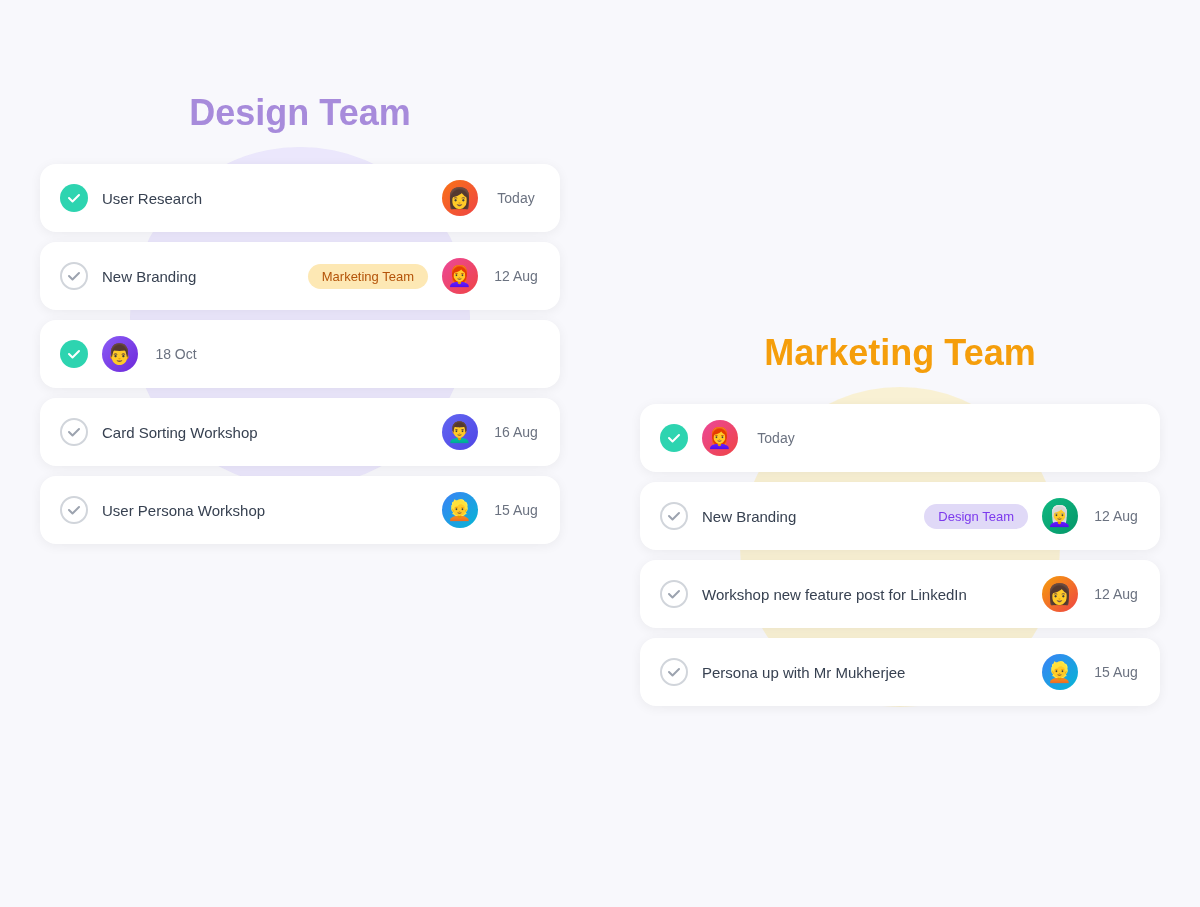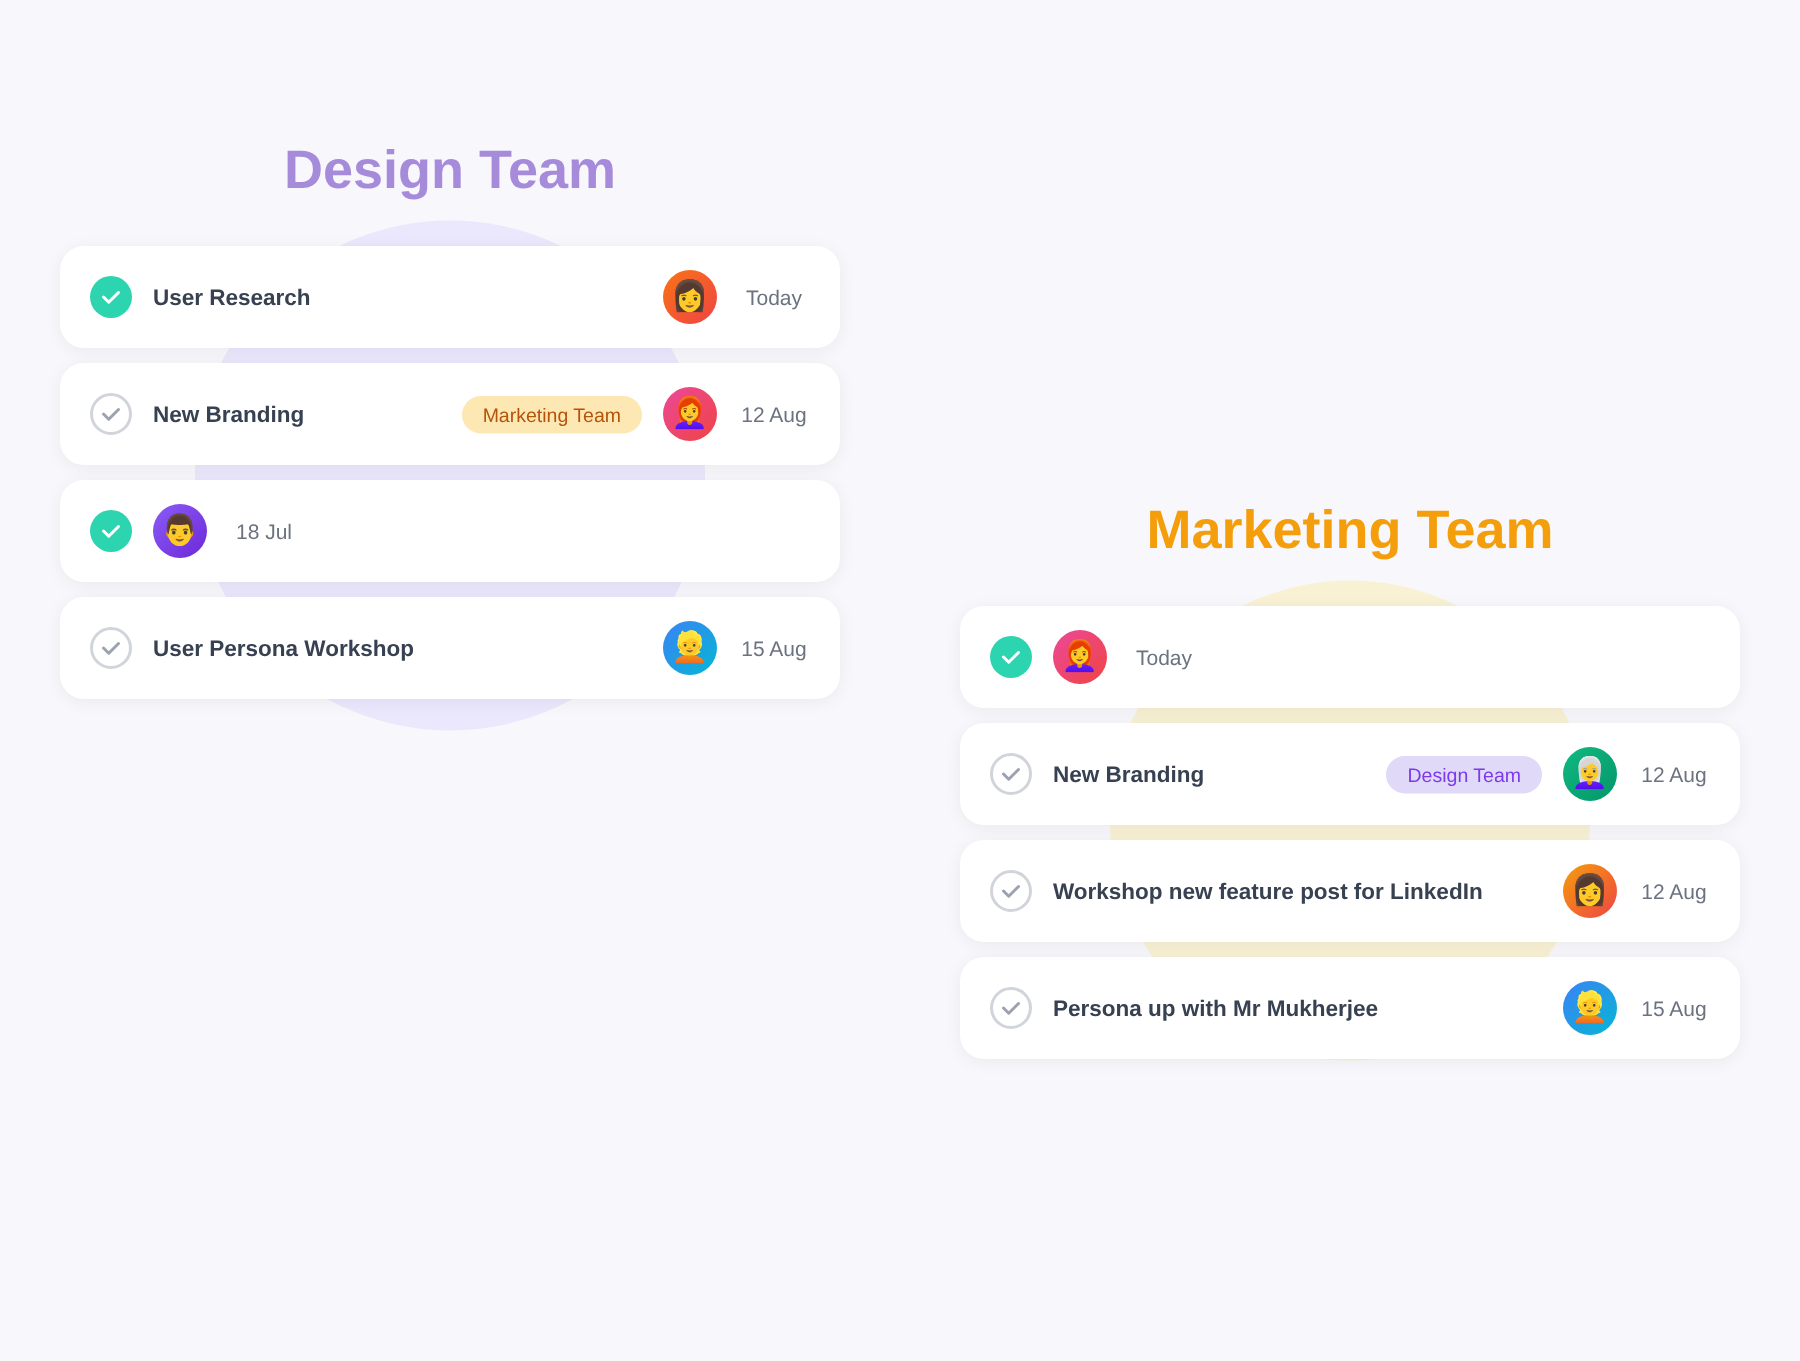--- a/index.html
+++ b/index.html
@@ -93,21 +93,21 @@
     .check-icon.checked svg path {
       stroke: #fff;
     }
 
     .check-icon.unchecked svg path {
       stroke: #9ca3af;
     }
 
     .task-name {
       font-size: 15px;
-      font-weight: 700;
+      font-weight: 400;
       color: #374151;
       flex: 1;
     }
 
     .tag {
       padding: 5px 14px;
       border-radius: 20px;
       font-size: 13px;
       font-weight: 500;
     }
@@ -204,21 +204,31 @@
           <div class="avatar" style="background: linear-gradient(135deg, rgb(236, 72, 153), rgb(239, 68, 68)); font-size: 20px; line-height: 1;">👩‍🦰</div>
           <span class="task-date">12 Aug</span>
         </div>
         <div class="task-card">
           <div class="check-icon checked">
             <svg width="16" height="16" viewBox="0 0 16 16" fill="none">
       <path d="M3 8L6.5 11.5L13 5" stroke="#fff" stroke-width="2" stroke-linecap="round" stroke-linejoin="round"></path>
     </svg>
           </div>
           <div class="avatar" style="background: linear-gradient(135deg, rgb(139, 92, 246), rgb(109, 40, 217)); font-size: 20px; line-height: 1;">👨</div>
-          <span class="task-date">18 Jul</span>
+          <span class="task-date">18 Oct</span>
+        </div>
+        <div class="task-card">
+          <div class="check-icon unchecked">
+            <svg width="16" height="16" viewBox="0 0 16 16" fill="none">
+      <path d="M3 8L6.5 11.5L13 5" stroke="#9ca3af" stroke-width="2" stroke-linecap="round" stroke-linejoin="round"></path>
+    </svg>
+          </div>
+          <span class="task-name">Card Sorting Workshop</span>
+          <div class="avatar" style="background: linear-gradient(135deg, rgb(99, 102, 241), rgb(79, 70, 229)); font-size: 20px; line-height: 1;">👨‍🦱</div>
+          <span class="task-date">16 Aug</span>
         </div>
         <div class="task-card">
           <div class="check-icon unchecked">
             <svg width="16" height="16" viewBox="0 0 16 16" fill="none">
       <path d="M3 8L6.5 11.5L13 5" stroke="#9ca3af" stroke-width="2" stroke-linecap="round" stroke-linejoin="round"></path>
     </svg>
           </div>
           <span class="task-name">User Persona Workshop</span>
           <div class="avatar" style="background: linear-gradient(135deg, rgb(59, 130, 246), rgb(6, 182, 212)); font-size: 20px; line-height: 1;">👱</div>
           <span class="task-date">15 Aug</span>

